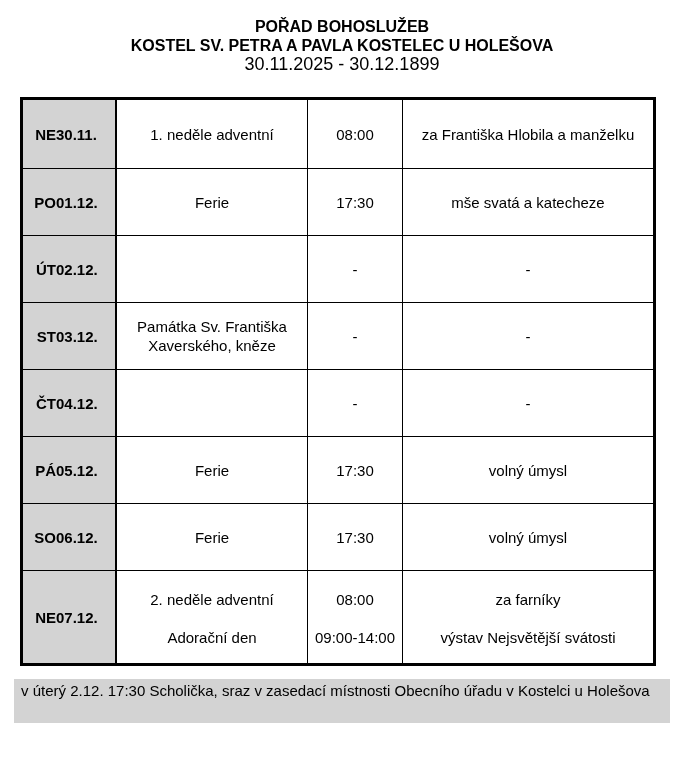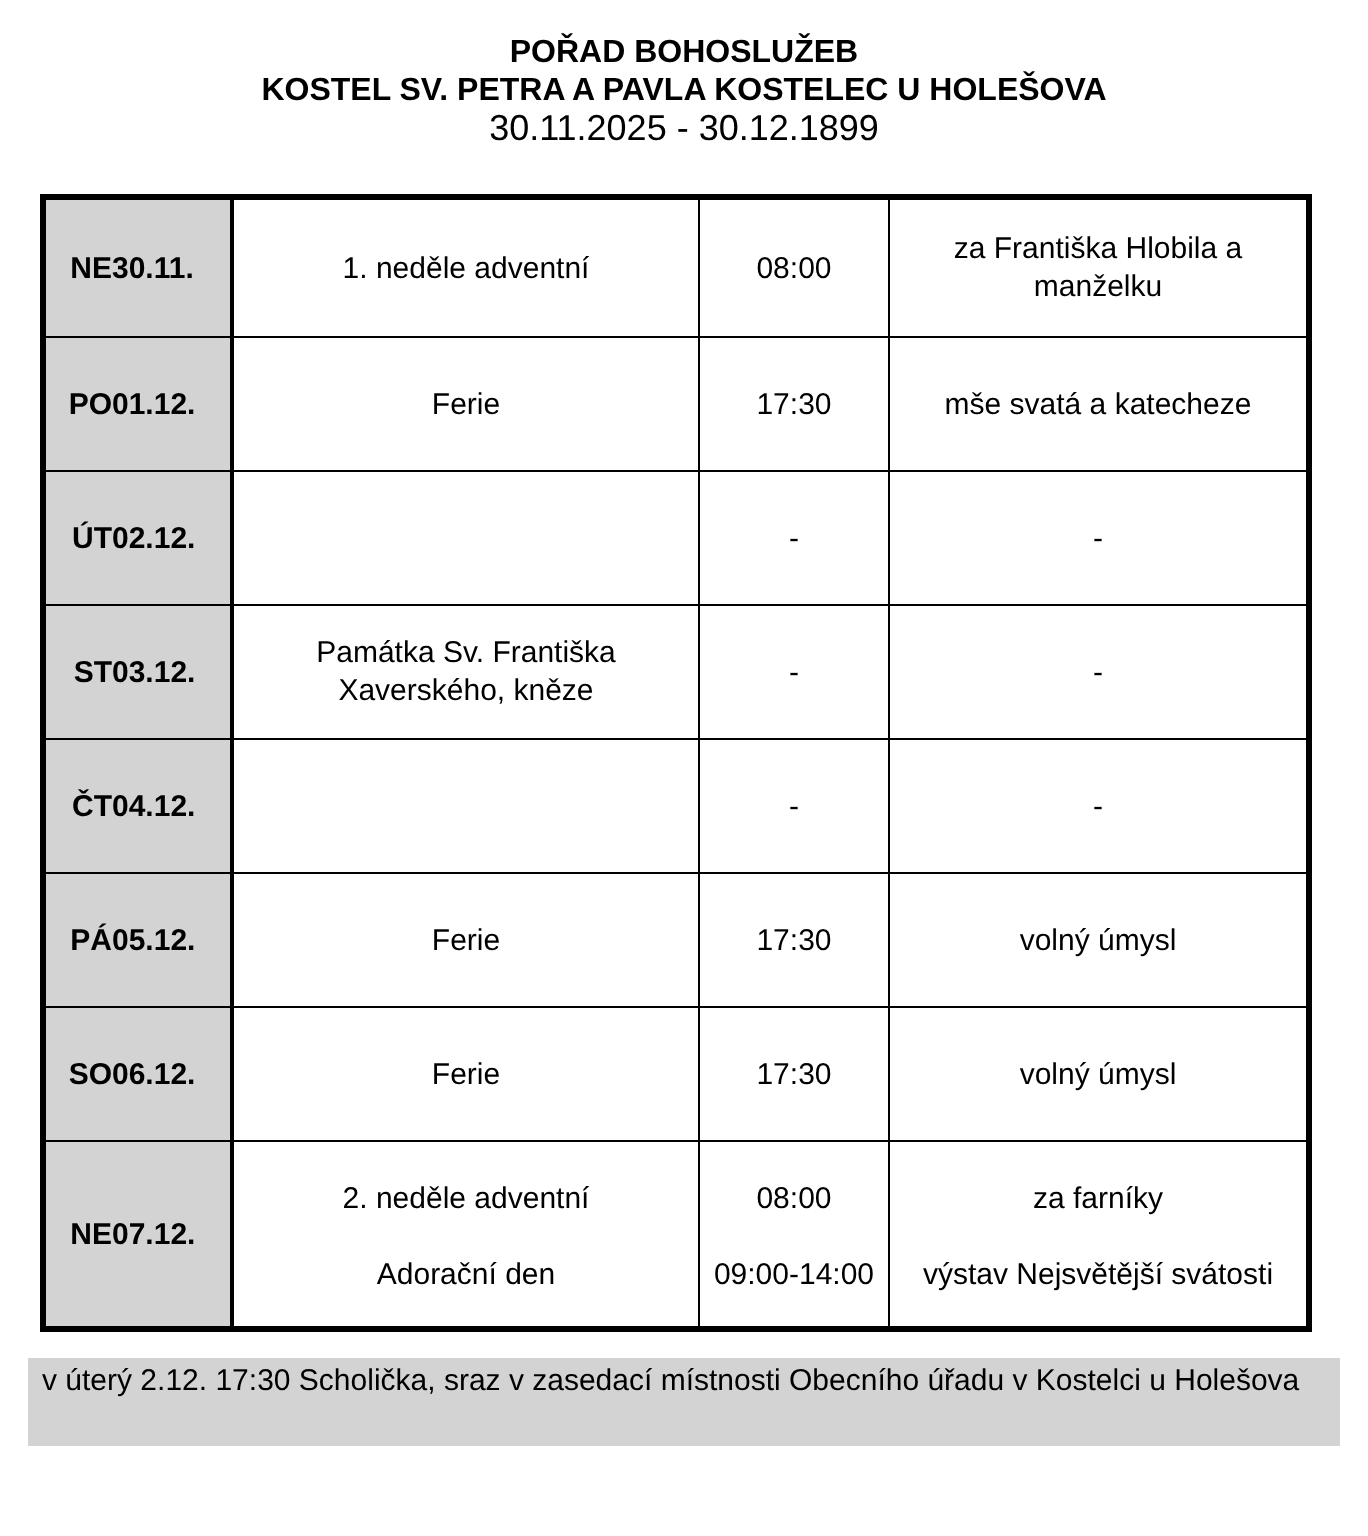--- a/index.html
+++ b/index.html
@@ -71,21 +71,21 @@
     flex-direction: row;
     align-items: center;
     width: 94px;
     background: var(--table-gray, #d3d3d3);
     border-right: 2px solid var(--border, #000);
     font-weight: bold;
     text-align: right;
     padding-left: 7px;
   }
   .c-day .abbr { display: inline-block; width: 26px; }
-  .c-cel  { width: 233px; border-right: 1px solid var(--border, #000); }
+  .c-cel  { width: 191px; border-right: 1px solid var(--border, #000); }
   .c-time { width: 95px;  border-right: 1px solid var(--border, #000); }
   .c-int  { flex: 1; }
   .hcell.c-day  { width: 94px;  border-right: 2px solid var(--border, #000); background: none; padding-left: 0; text-align: center; }
   .hcell.c-cel  { width: 199px; border-right: 1px solid var(--border, #000); }
   .hcell.c-time { width: 95px;  border-right: 1px solid var(--border, #000); }
   .hcell.c-int  { flex: 1; border-right: none; }
   .l1 { margin: auto 0; padding: 0 4px; }
   .l2 { padding: 0 2px 16px 2px; }
   .l2:empty { display: none; }
   .footer-note {

